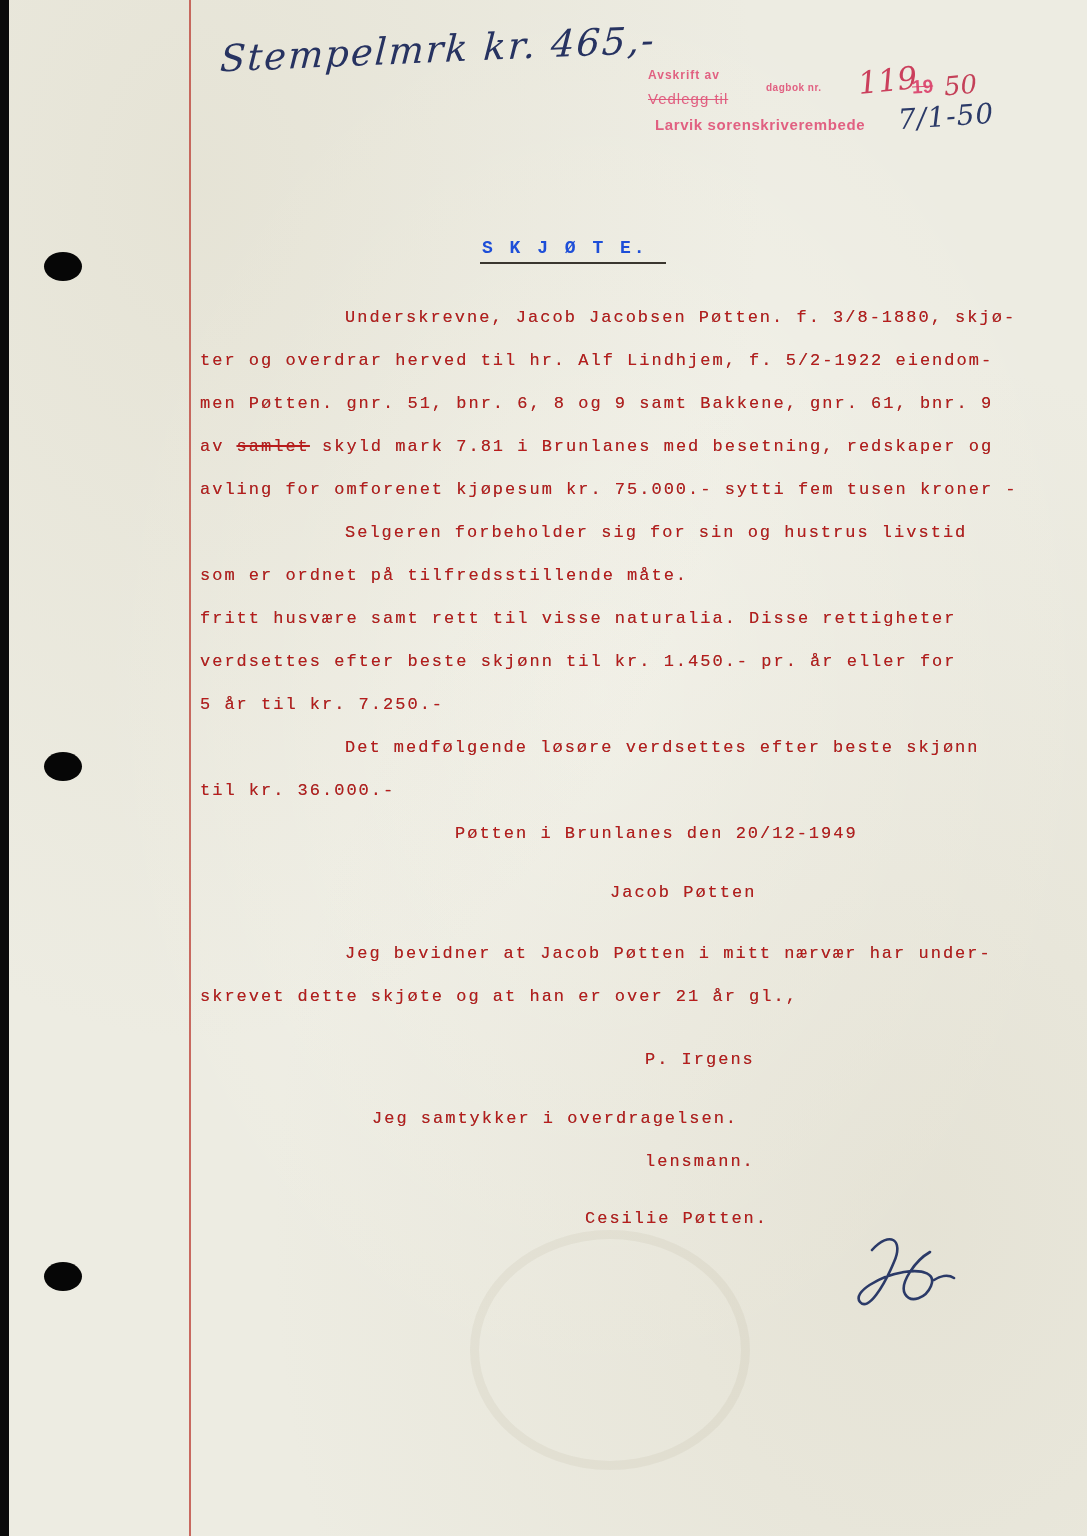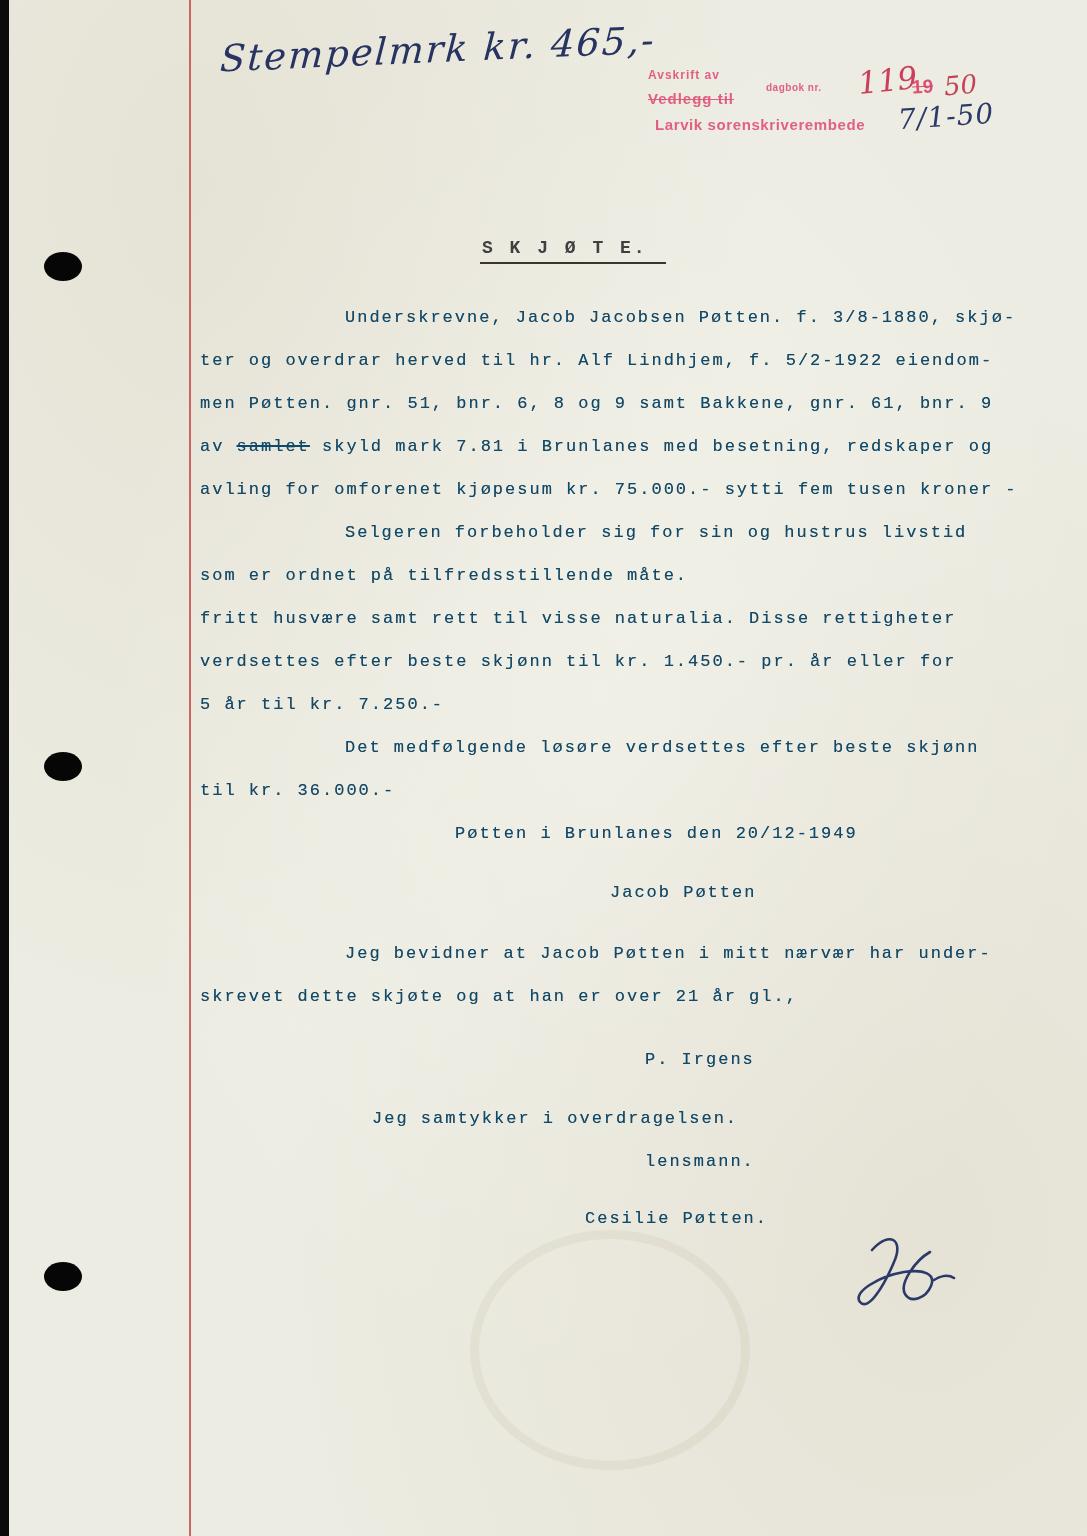--- a/index.html
+++ b/index.html
@@ -38,21 +38,21 @@
     position:absolute; left:220px; top:28px;
     font-family:"DejaVu Serif", serif; font-style:italic;
     font-size:37px; color:#273361; letter-spacing:2px;
     transform:rotate(-2.5deg) skewX(-6deg);
     white-space:pre;
   }
 
   
   .stamp { position:absolute; color:rgba(223,84,120,0.92); font-family:"Liberation Sans", sans-serif; white-space:pre; }
   .stamp-avskrift { left:648px; top:68px; font-size:12px; font-weight:bold; letter-spacing:1px; }
-  .stamp-vedlegg  { left:648px; top:90px; font-size:15px; font-weight:bold; letter-spacing:1px; text-decoration:line-through; }
+  .stamp-vedlegg  { left:648px; top:90px; font-size:15px; font-weight:normal; letter-spacing:1px; text-decoration:line-through; }
   .stamp-dagbok   { left:766px; top:82px; font-size:10px; font-weight:bold; letter-spacing:0.5px; }
   .hand-dagbok-nr {
     position:absolute; left:858px; top:62px;
     font-family:"DejaVu Serif", serif; font-style:italic;
     font-size:31px; color:#cb3f5c; transform:rotate(-6deg);
   }
   .stamp-year {
     position:absolute; left:912px; top:76px;
     font-size:19px; font-weight:bold; color:rgba(219,70,110,0.95);
     font-family:"Liberation Sans", sans-serif;
@@ -67,31 +67,31 @@
   .hand-date {
     position:absolute; left:898px; top:100px;
     font-family:"DejaVu Serif", serif; font-style:italic;
     font-size:28px; color:#2b3a68; letter-spacing:1px;
     transform:rotate(-4deg); white-space:pre;
   }
 
   
   .doc-title {
     position:absolute; left:480px; top:238px;
-    font-size:18px; font-weight:bold; color:#404040;
+    font-size:18px; font-weight:bold; color:#1d4ed8;
     letter-spacing:3px;
     border-bottom:2px solid #3a362f;
     padding:0 18px 4px 2px;
     white-space:pre;
   }
 
   
   .typed {
     position:absolute; left:200px; top:296px; width:850px;
-    font-size:17px; letter-spacing:2px; color:#0c4a6e;
+    font-size:17px; letter-spacing:2px; color:#b91c1c;
     text-shadow:0 0 0.6px rgba(50,45,35,0.55);
   }
   .line { height:43px; line-height:43px; white-space:pre; }
   .indent   { padding-left:145px; }
   .pad-date { padding-left:255px; }
   .pad-sig1 { padding-left:410px; margin-top:16px; }
   .mt-wit   { margin-top:18px; }
   .pad-off  { padding-left:445px; }
   .mt-off   { margin-top:20px; }
   .pad-cons { padding-left:172px; margin-top:16px; }

